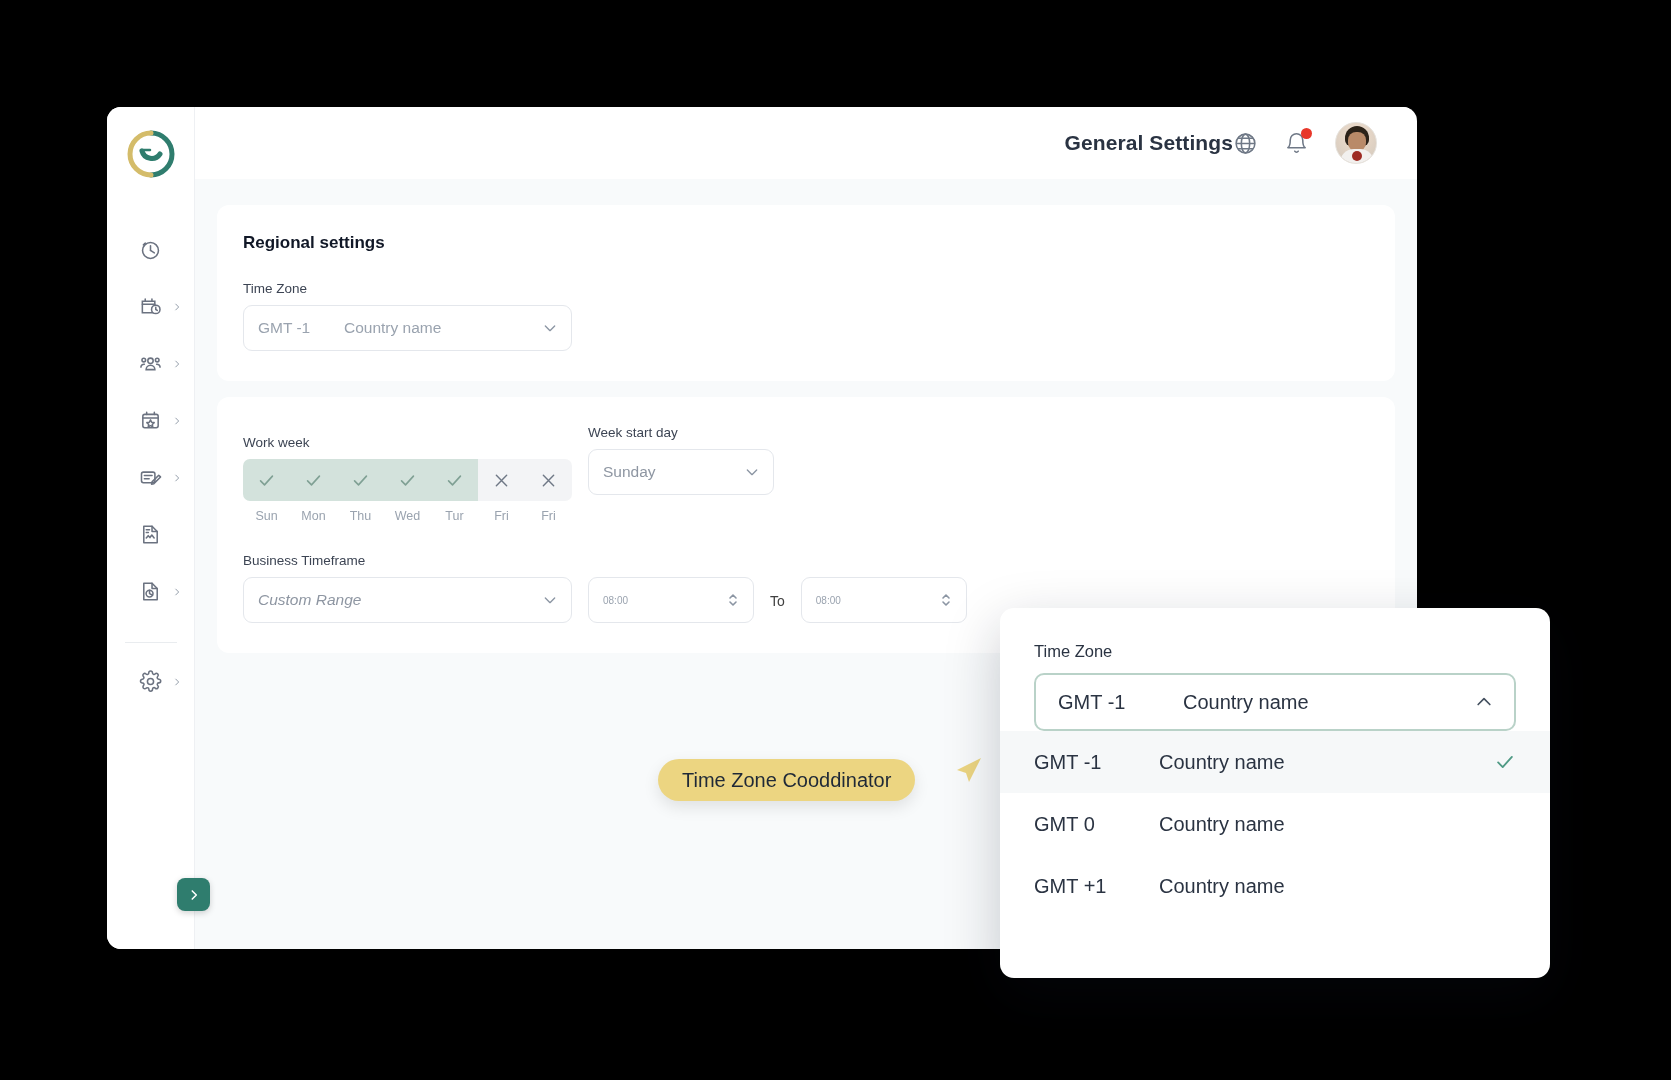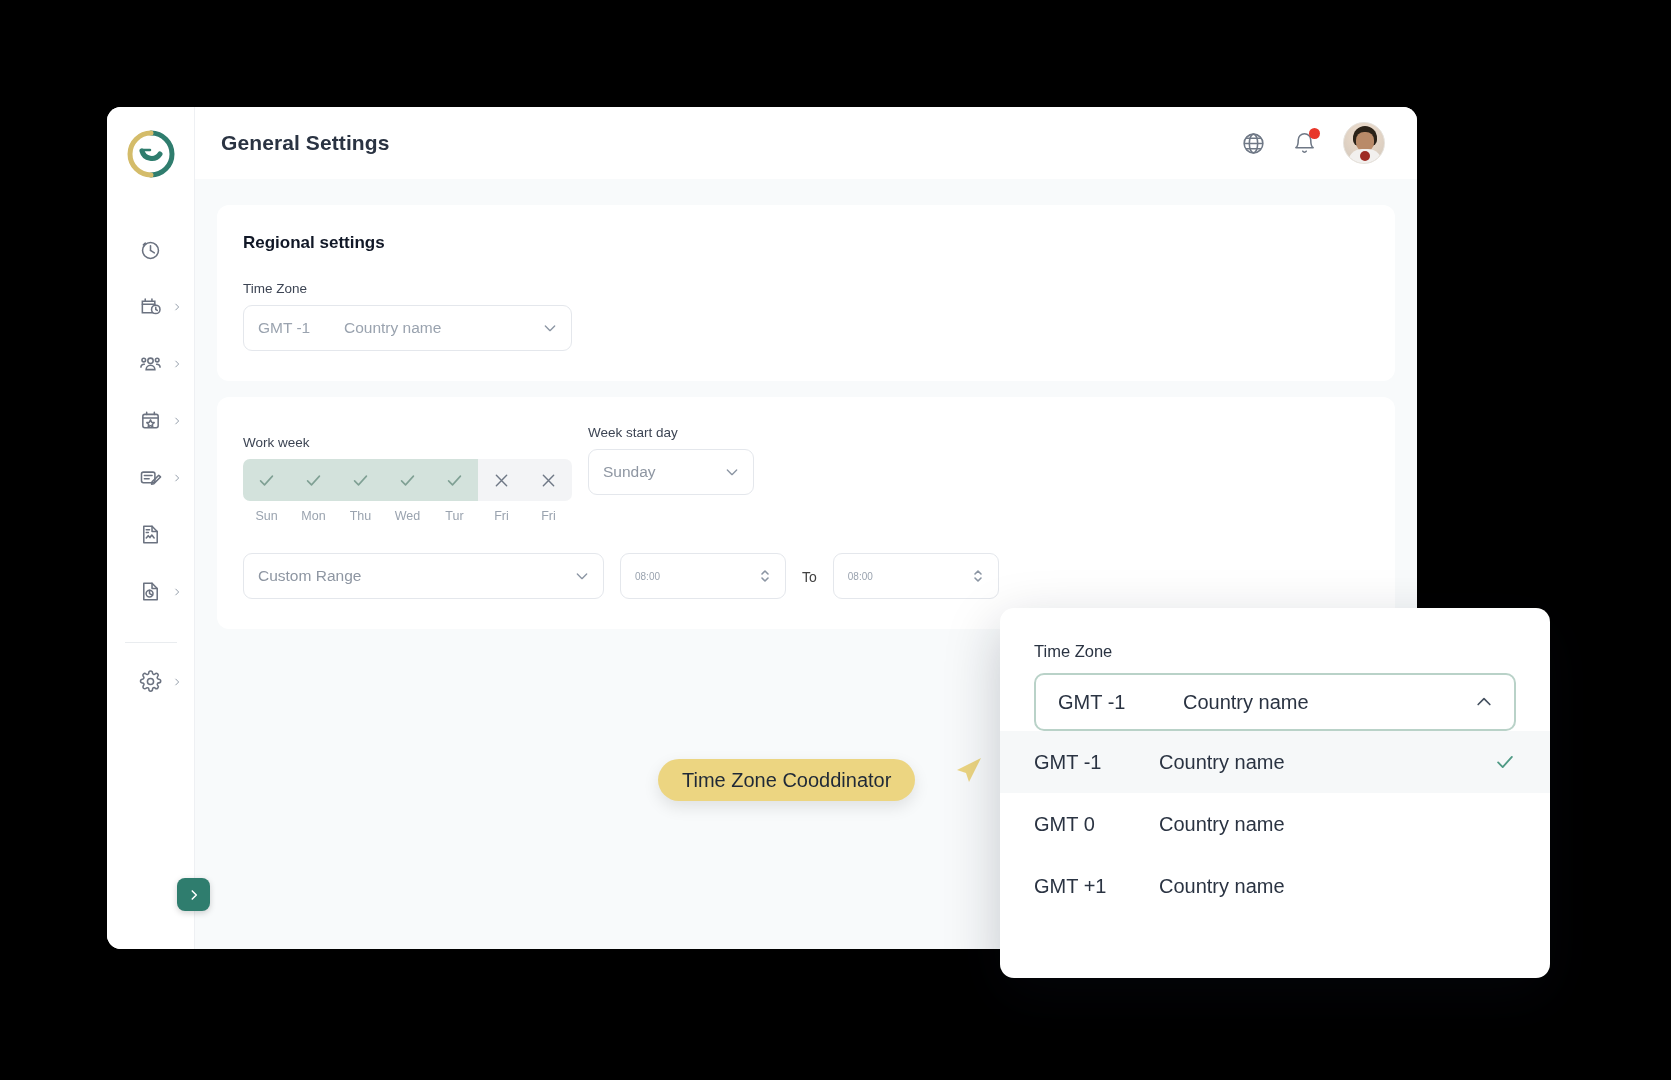--- a/index.html
+++ b/index.html
@@ -45,23 +45,23 @@
     position: absolute; left: 70px; bottom: 38px;
     width: 33px; height: 33px; border-radius: 8px;
     background: #2f7d6e; display: flex; align-items: center; justify-content: center;
     cursor: pointer; box-shadow: 0 2px 6px rgba(0,0,0,0.18);
     z-index: 5;
   }
   #sidebar-toggle svg { width: 14px; height: 14px; color: #fff; }
 
   
   #app-header {
-    position: absolute; left: 88px; right: 0; top: 0; height: 72px;
+    position: absolute; left: 88px; right: 8px; top: 0; height: 72px;
     background: #ffffff;
-    display: flex; align-items: center; justify-content: space-between;
+    display: flex; align-items: center; justify-content: flex-end;
     padding: 0 32px 0 26px;
   }
   #page-title { font-size: 21px; font-weight: 700; color: #2a3342; letter-spacing: .1px; }
   .header-actions { display: flex; align-items: center; gap: 26px; }
   .hdr-icon { width: 25px; height: 25px; color: #6f7886; position: relative; cursor: pointer; }
   .bell-dot {
     position: absolute; right: -3px; top: -3px; width: 11px; height: 11px;
     border-radius: 50%; background: #e8372a;
   }
   #avatar {
@@ -99,22 +99,22 @@
     height: 46px; border: 1px solid #e4e7ec; border-radius: 9px;
     background: #fff; display: flex; align-items: center;
     padding: 0 14px; position: relative; cursor: pointer;
   }
   .select .chevdown { position: absolute; right: 13px; width: 16px; height: 16px; color: #8b95a3; }
   .select .gmt { font-size: 15.5px; color: #9aa3af; min-width: 86px; }
   .select .place { font-size: 15.5px; color: #9aa3af; }
   .select .val { font-size: 15.5px; color: #8e96a2; }
   .w-timezone { width: 329px; }
   .w-currency { width: 166px; }
-  .w-weekstart { width: 166px; }
-  .w-range { width: 361px; }
+  .w-weekstart { width: 186px; }
+  .w-range { width: 329px; font-style: italic; }
 
   
   .ww-group { display: flex; }
   .ww-cell {
     width: 47px; height: 42px; display: flex; align-items: center; justify-content: center;
     cursor: pointer;
   }
   .ww-cell.on { background: #d3e2dc; }
   .ww-cell.off { background: #f3f4f6; }
   .ww-cell:first-child { border-radius: 7px 0 0 7px; }
@@ -400,20 +400,21 @@
             <div class="select w-weekstart">
               <span class="val">Sunday</span>
               <svg class="chevdown" viewBox="0 0 24 24" fill="none" stroke="currentColor" stroke-width="2" stroke-linecap="round" stroke-linejoin="round">
                   <path d="M5 9l7 7 7-7"></path>
                 </svg>
             </div>
           </div>
         </div>
 
         <div class="mt-row">
+          <div class="field-label">Business Timeframe</div>
           <div class="field-row">
             <div class="select w-range">
               <span class="val">Custom Range</span>
               <svg class="chevdown" viewBox="0 0 24 24" fill="none" stroke="currentColor" stroke-width="2" stroke-linecap="round" stroke-linejoin="round">
                   <path d="M5 9l7 7 7-7"></path>
                 </svg>
             </div>
             <div class="time-input">
               <span class="tval">08:00</span>
               <svg class="stepper" viewBox="0 0 12 18" fill="none" stroke="currentColor" stroke-width="1.6" stroke-linecap="round" stroke-linejoin="round">

